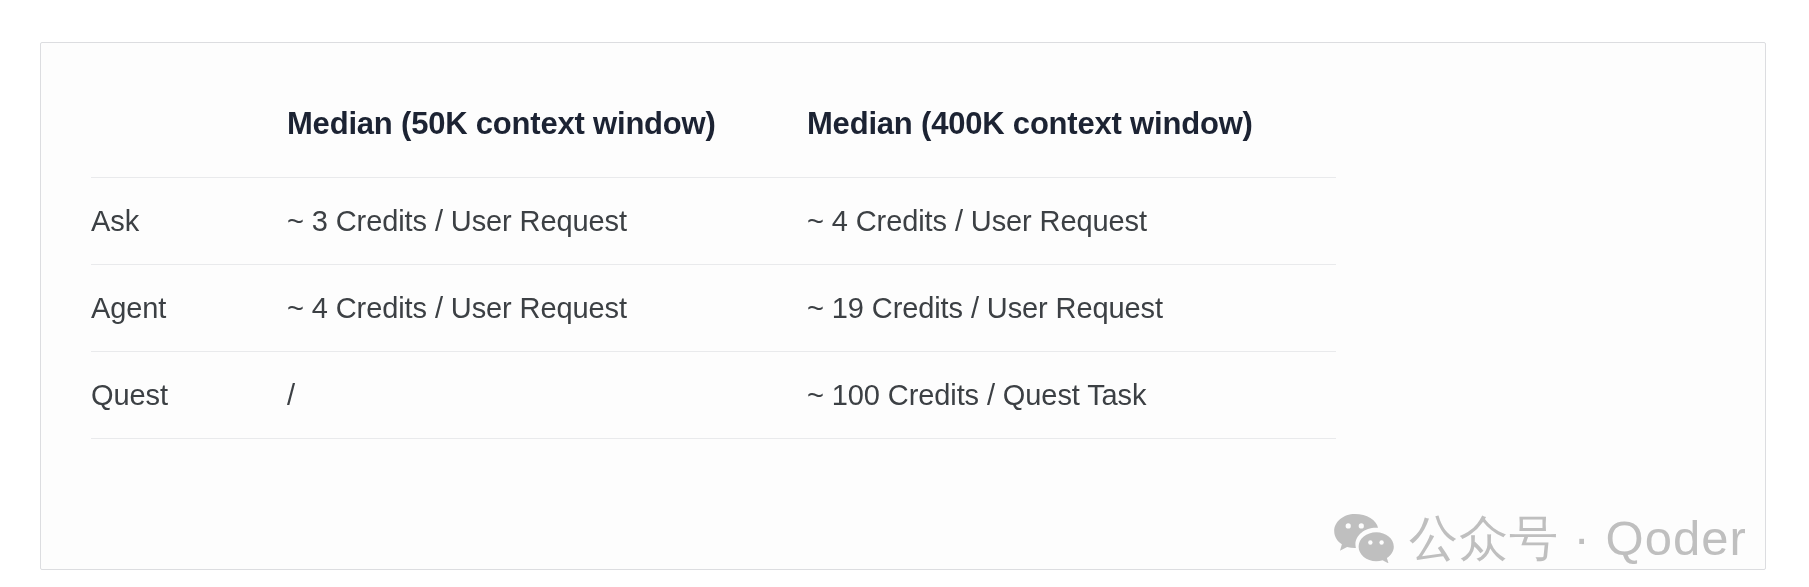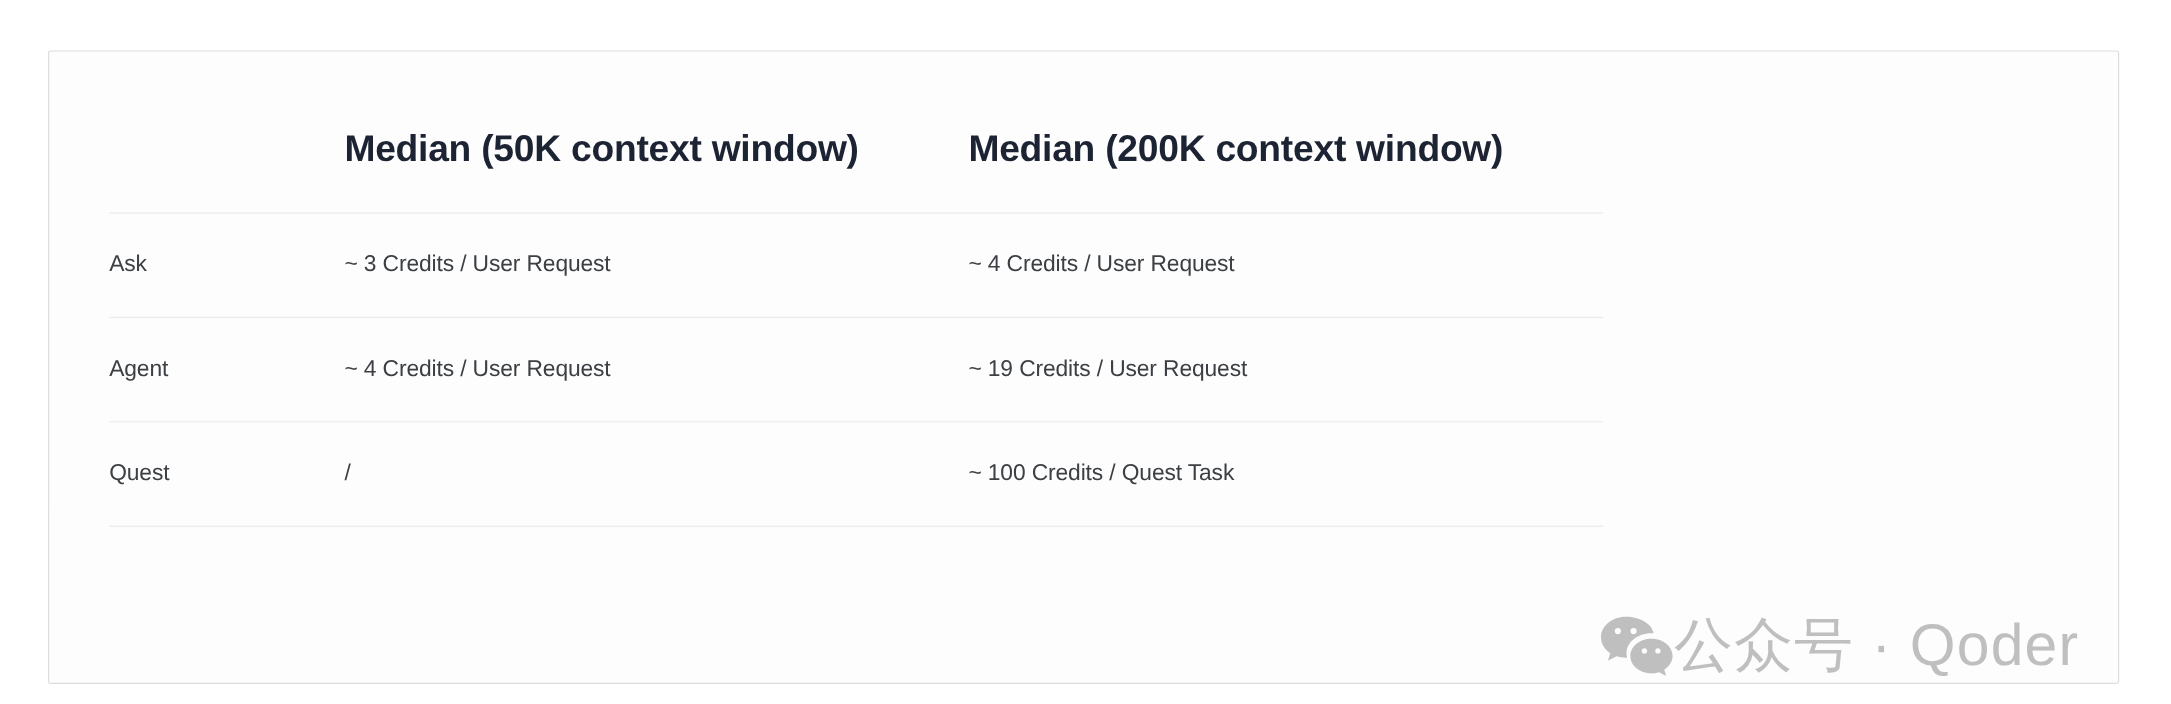--- a/index.html
+++ b/index.html
@@ -63,21 +63,21 @@
     font-weight: bold;
     color: #1c2333;
     letter-spacing: -0.2px;
     padding-bottom: 10px;
     border-bottom: 1.5px solid #e9eaec;
   }
   .credit-table thead th.col-label { border-bottom: 1.5px solid #e9eaec; }
 
   .credit-table tbody td {
     height: 86px;
-    font-size: 19px;
+    font-size: 29px;
     font-weight: 400;
     color: #3c4044;
     letter-spacing: -0.1px;
     border-bottom: 1.5px solid #e9eaec;
   }
 
   .credit-table tbody tr:last-child td {
     border-bottom: 1.5px solid #e9eaec;
   }
 
@@ -85,20 +85,21 @@
     color: #3c4044;
   }
 
   
   .watermark {
     position: absolute;
     left: 1292px;
     top: 470px;
     display: flex;
     align-items: flex-end;
+    gap: 14px;
     pointer-events: none;
     user-select: none;
   }
   .wm-icon {
     width: 62px;
     height: 50px;
     flex: 0 0 auto;
   }
   .wm-text {
     font-size: 49px;
@@ -121,21 +122,21 @@
       <colgroup>
         <col class="c-label">
         <col class="c-col50">
         <col class="c-col200">
       </colgroup>
 
       <thead>
         <tr>
           <th class="col-label"></th>
           <th>Median (50K context window)</th>
-          <th>Median (200K context window)</th>
+          <th>Median (400K context window)</th>
         </tr>
       </thead>
 
       <tbody>
         <tr>
           <td>Ask</td>
           <td>~ 3 Credits / User Request</td>
           <td>~ 4 Credits / User Request</td>
         </tr>
         <tr>

